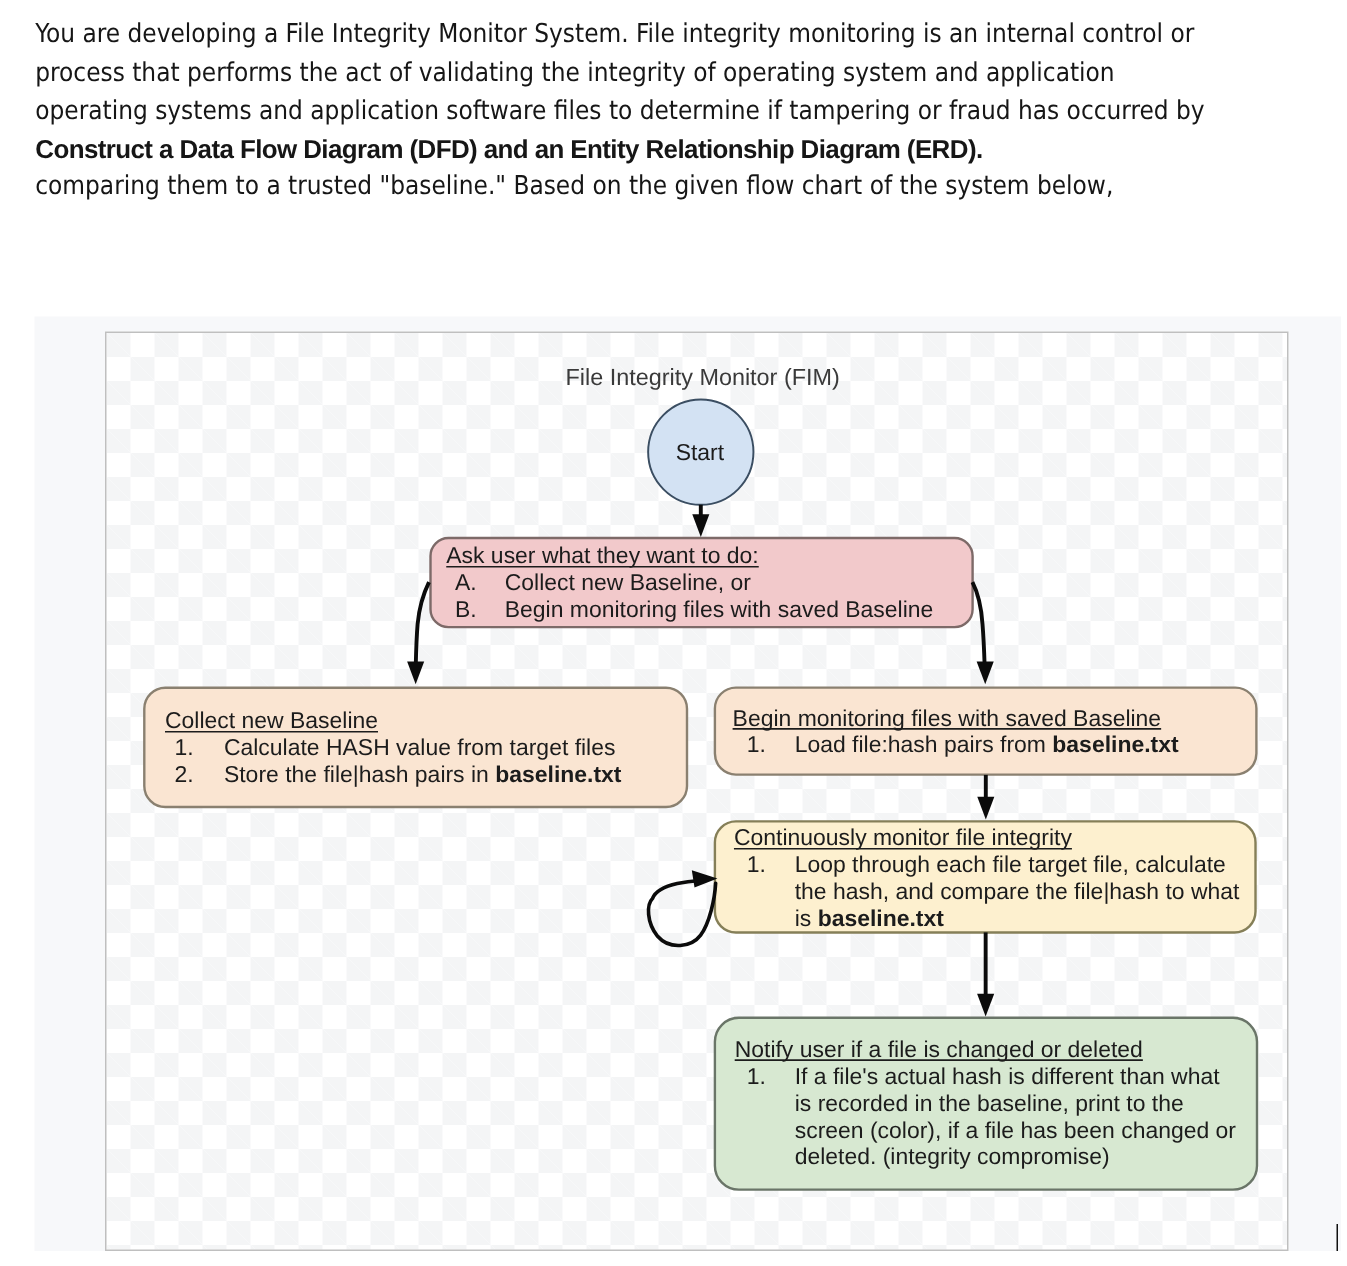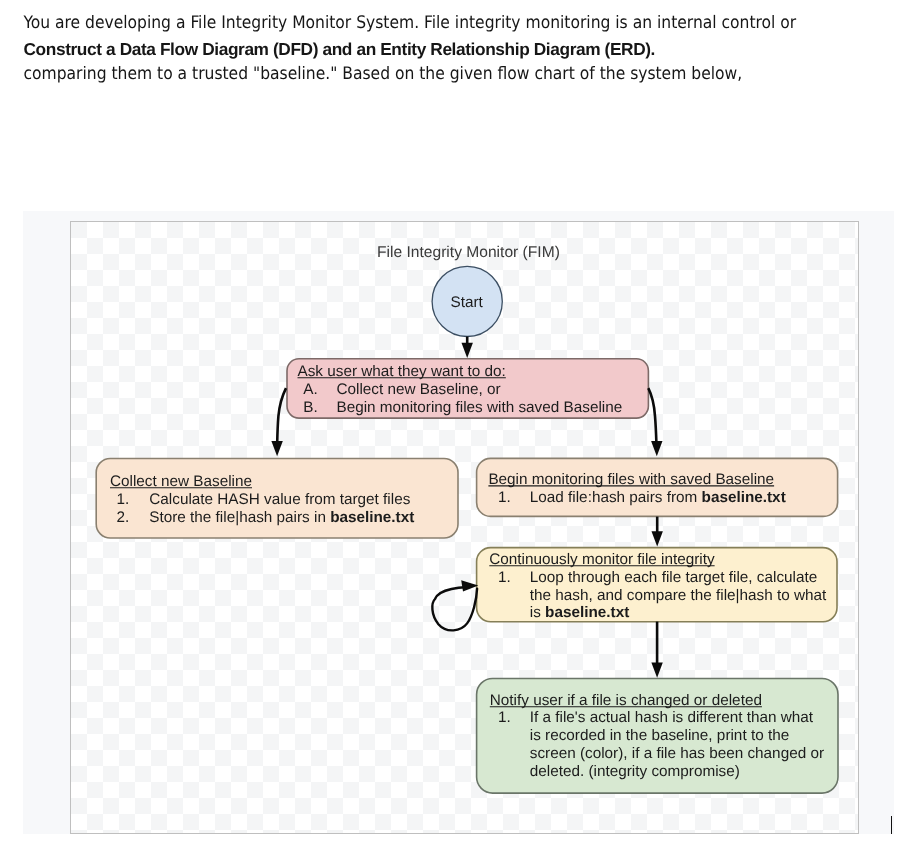--- a/index.html
+++ b/index.html
@@ -19,20 +19,22 @@
   #caret{position:absolute;left:890.5px;top:815.8px;width:1.8px;height:18.2px;background:#111111;}
   svg{display:block;}
   svg text{font-family:"Liberation Sans",sans-serif;font-size:15.3px;fill:#1c1c1c;}
   svg text.ttl{font-size:15.6px;fill:#3a3a3a;}
 </style>
 </head>
 <body>
 
 <div id="para">
     <div class="pline">You are developing a File Integrity Monitor System. File integrity monitoring is an internal control or</div>
+    <div class="pline">process that performs the act of validating the integrity of operating system and application</div>
+    <div class="pline">operating systems and application software files to determine if tampering or fraud has occurred by</div>
     <div class="pline bold">Construct a Data Flow Diagram (DFD) and an Entity Relationship Diagram (ERD).</div>
     <div class="pline">comparing them to a trusted "baseline." Based on the given flow chart of the system below,</div>
   </div>
 
 <div id="imgwrap">
   <div id="imgbox">
     <svg id="dia" width="787" height="611" viewBox="0 0 787 611">
         <text x="306" y="34.7" class="ttl">File Integrity Monitor (FIM)</text>
         <g>
           <circle cx="396.2" cy="79.4" r="35.1" fill="#d3e2f3" stroke="#3b4e62" stroke-width="1.3"></circle>

